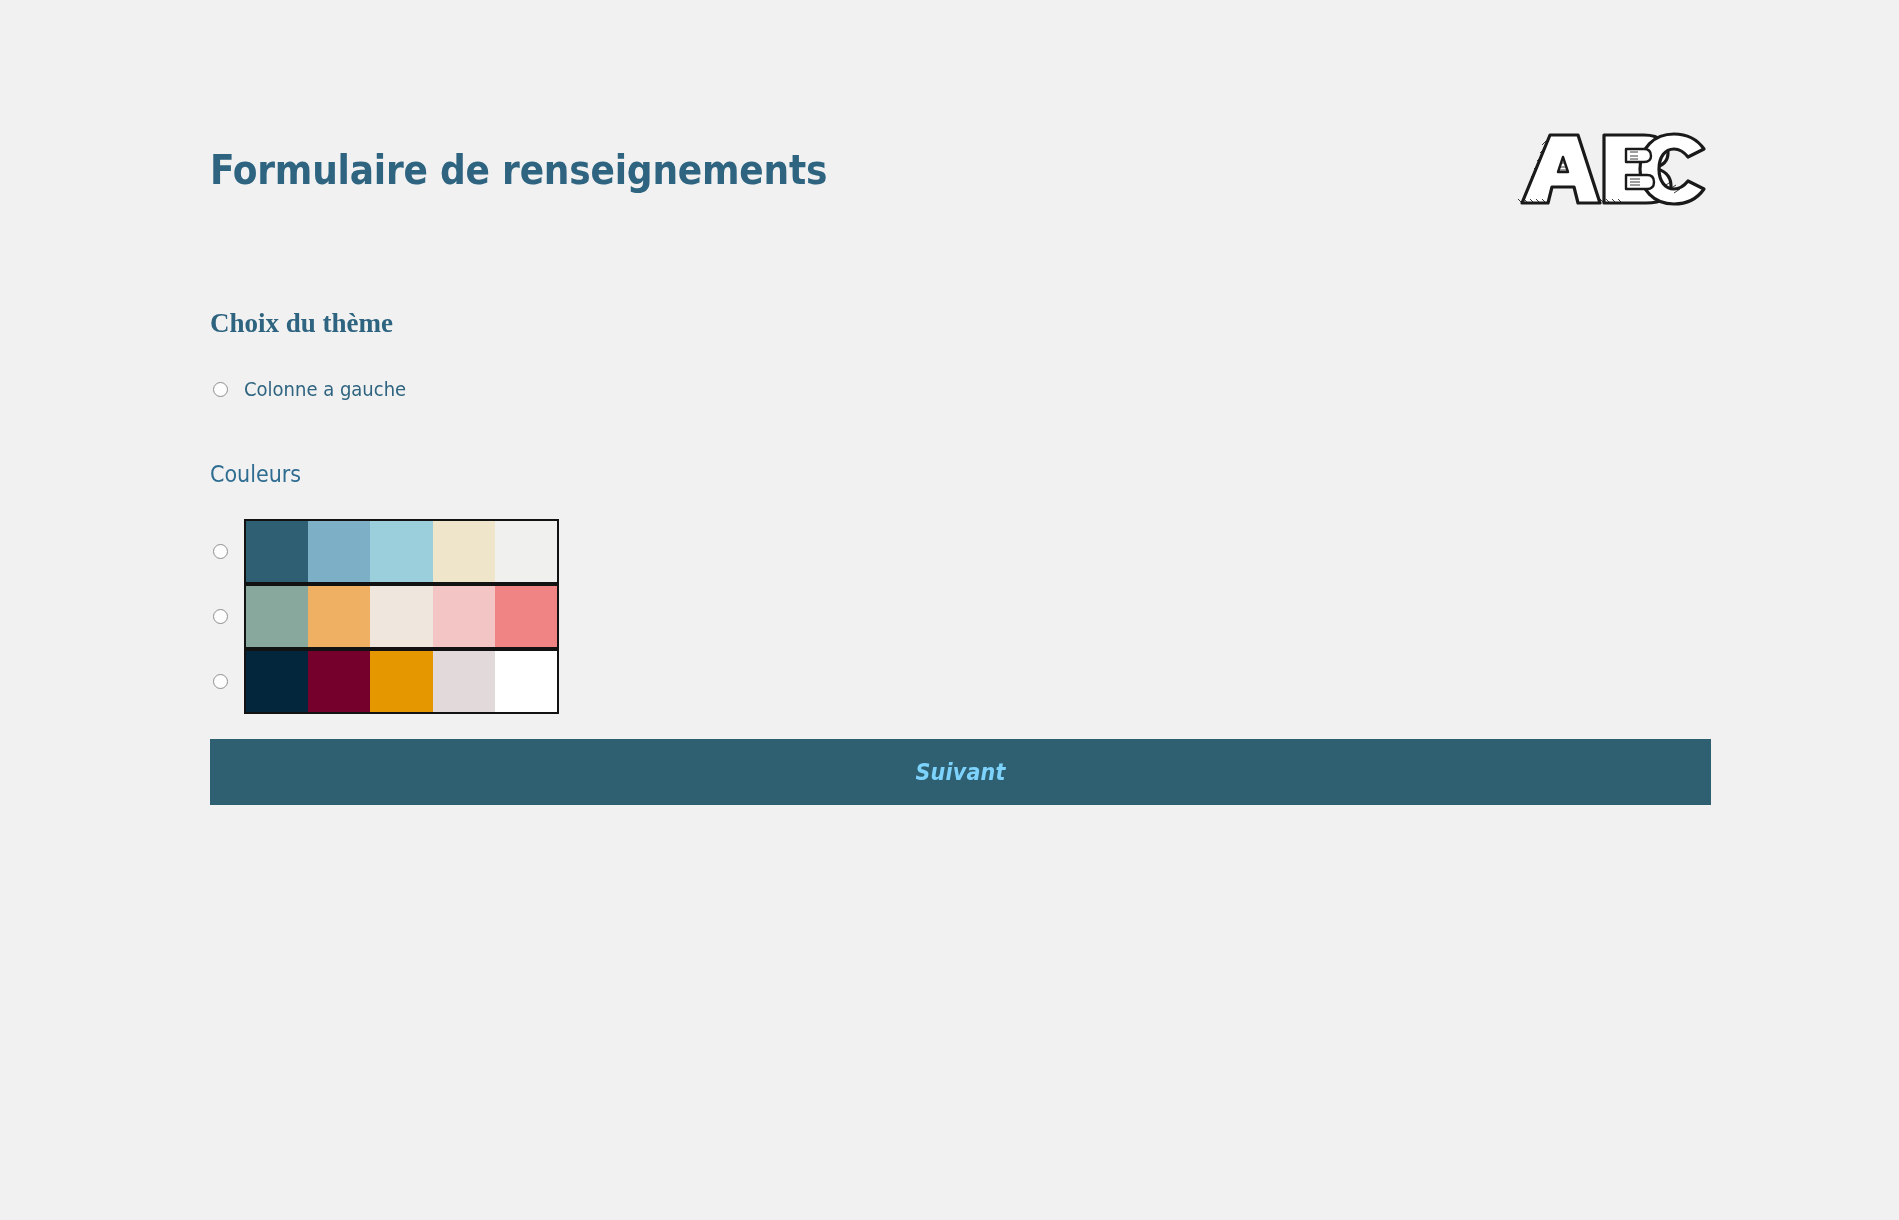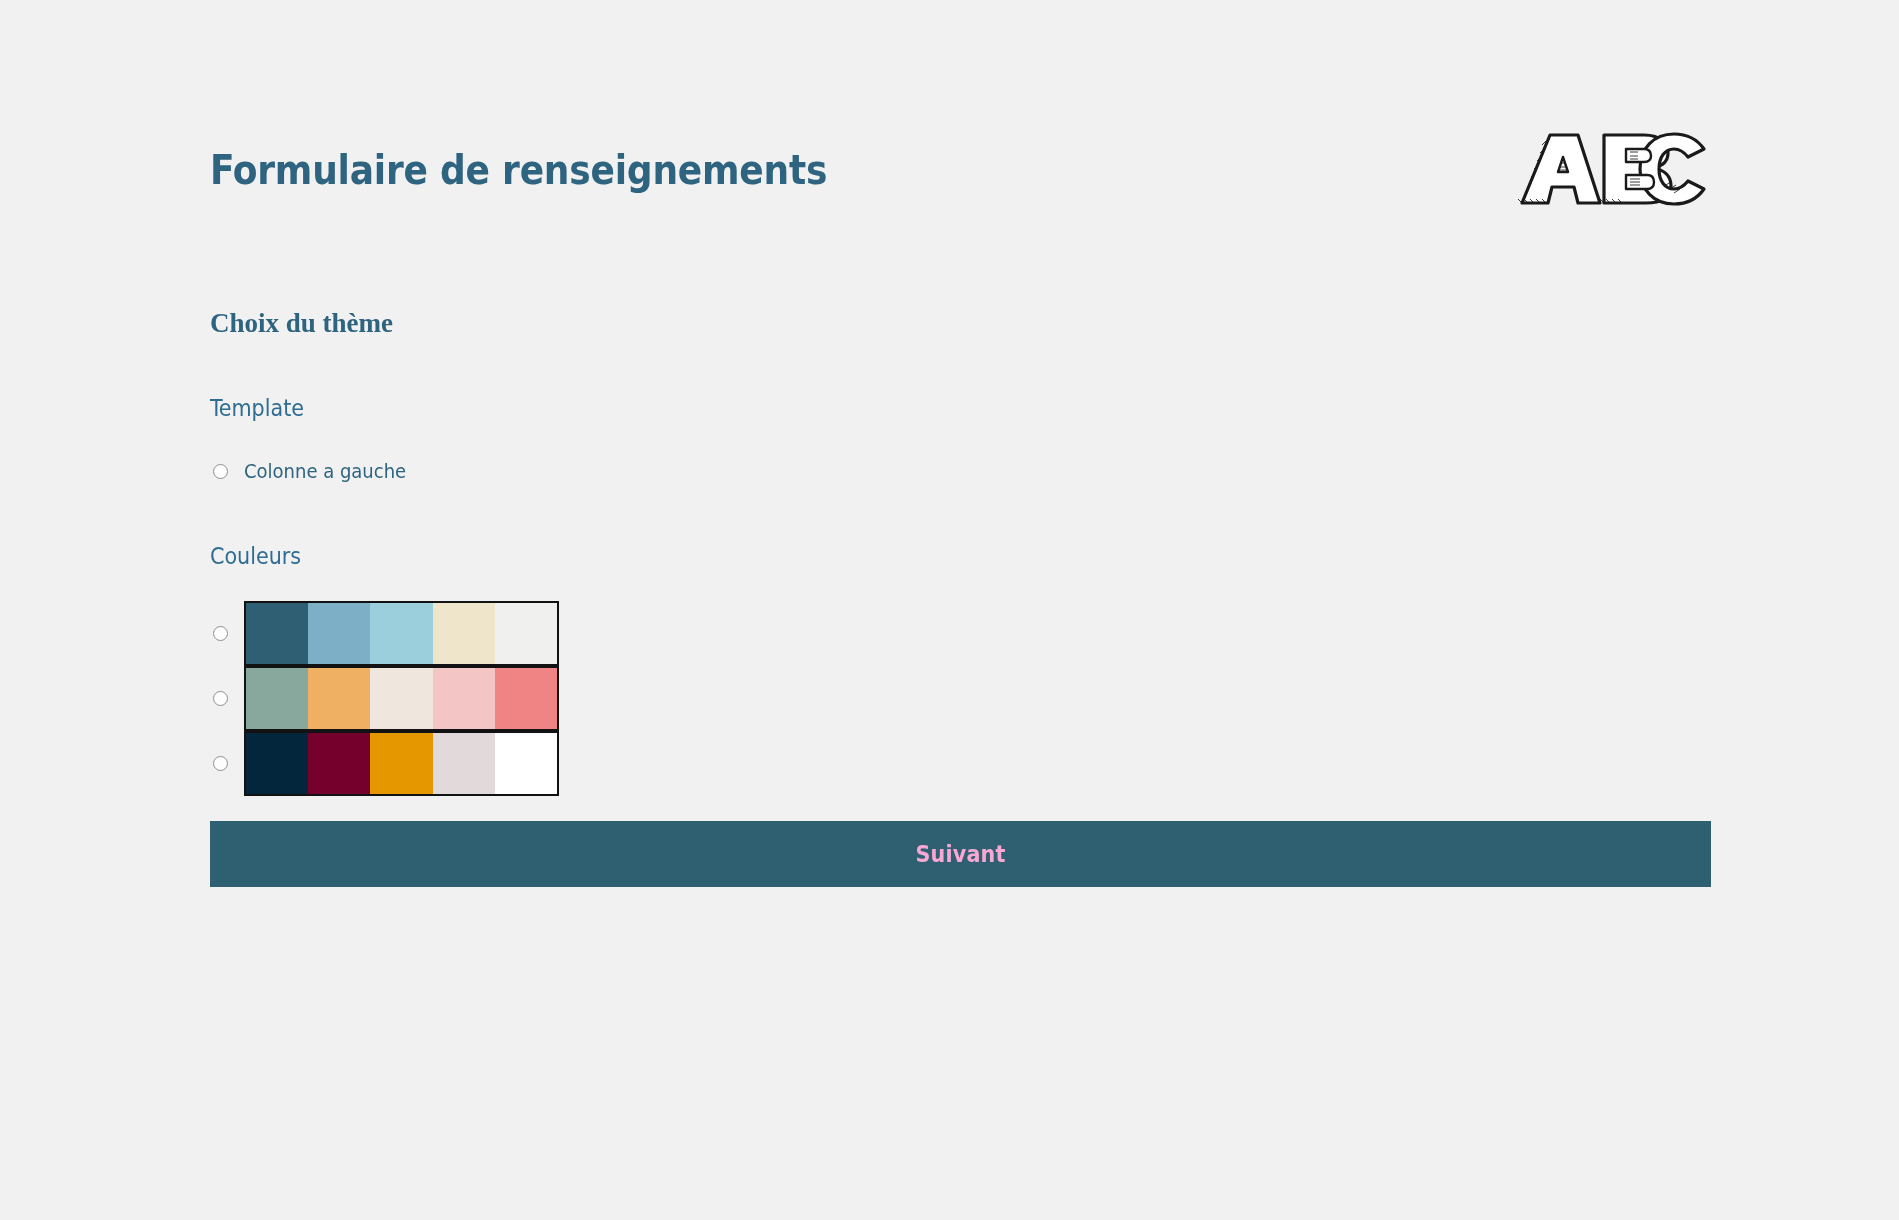--- a/index.html
+++ b/index.html
@@ -171,21 +171,20 @@
             <path d="M114 27 L122 27 M114 31 L122 31 M114 34 L122 34"></path>
             <path d="M114 54 L124 54 M114 57 L124 57 M114 60 L124 60"></path>
             <path d="M150 60 L156 56 M154 64 L160 60 M158 68 L164 64"></path>
           </g>
         </svg>
       </div>
     </div>
 
     <div class="section-heading">Choix du thème</div>
 
-    <div class="field-label">Template</div>
 
     <div class="radio-list">
       <div class="radio-row">
         <span class="radio-mark"></span>
         <span class="radio-label">Colonne a gauche</span>
       </div>
     </div>
 
     <div class="field-label">Couleurs</div>
 
@@ -220,17 +219,17 @@
           <span class="swatch" style="background: rgb(117, 0, 44);"></span>
           <span class="swatch" style="background: rgb(229, 151, 0);"></span>
           <span class="swatch" style="background: rgb(226, 218, 218);"></span>
           <span class="swatch" style="background: rgb(255, 255, 255);"></span>
         </div>
       </div>
 
     </div>
 
     <button class="submit-button" style="background: rgb(46, 96, 114);">
-      <span class="submit-label" style="color: #f9a8d4;">Suivant</span>
+      <span class="submit-label" style="color: #7dd3fc; font-style: italic;">Suivant</span>
     </button>
 
   </div>
 </div>
 
 </body></html>

